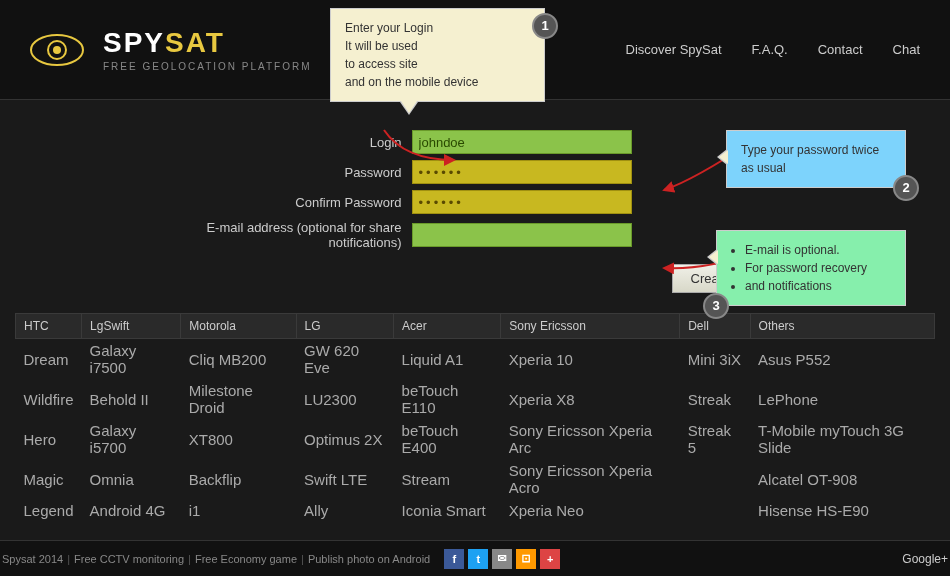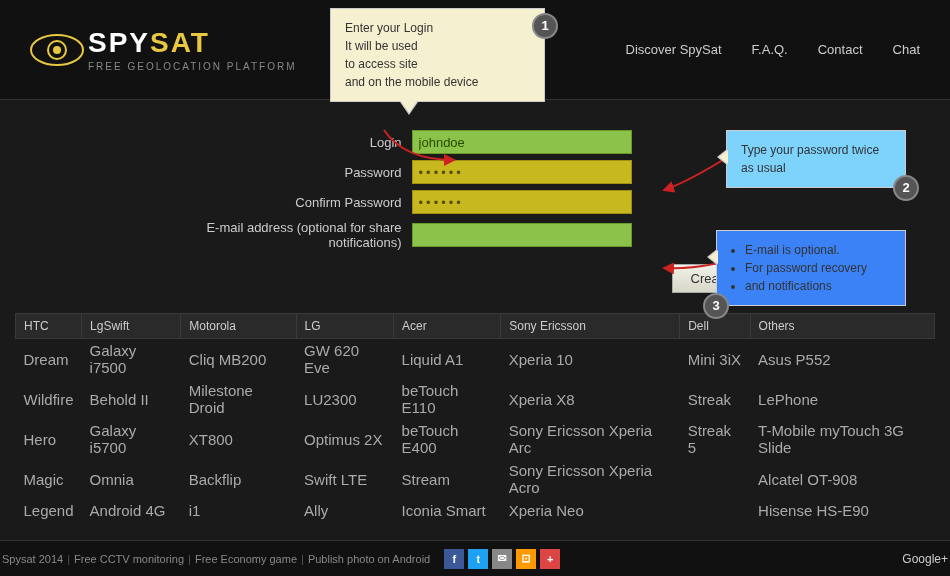--- a/index.html
+++ b/index.html
@@ -20,21 +20,21 @@
       display: flex;
       align-items: center;
       padding: 0 30px;
       border-bottom: 1px solid #333;
       position: relative;
     }
 
     .logo-area {
       display: flex;
       align-items: center;
-      gap: 4px;
+      gap: 19px;
     }
 
     .logo-eye {
       width: 54px;
       height: 36px;
     }
 
     .logo-text-area {
       display: flex;
       flex-direction: column;
@@ -231,21 +231,21 @@
       border: 2px solid #888;
       color: #fff;
       font-size: 13px;
       font-weight: bold;
       display: flex;
       align-items: center;
       justify-content: center;
     }
 
     .tooltip-3 {
-      background-color: #3b82f6;
+      background-color: #86efac;
       border: 1px solid #ccc;
       padding: 10px 14px;
       width: 190px;
       font-size: 12px;
       color: #333;
       line-height: 1.5;
       position: relative;
     }
 
     .tooltip-3 ul {

